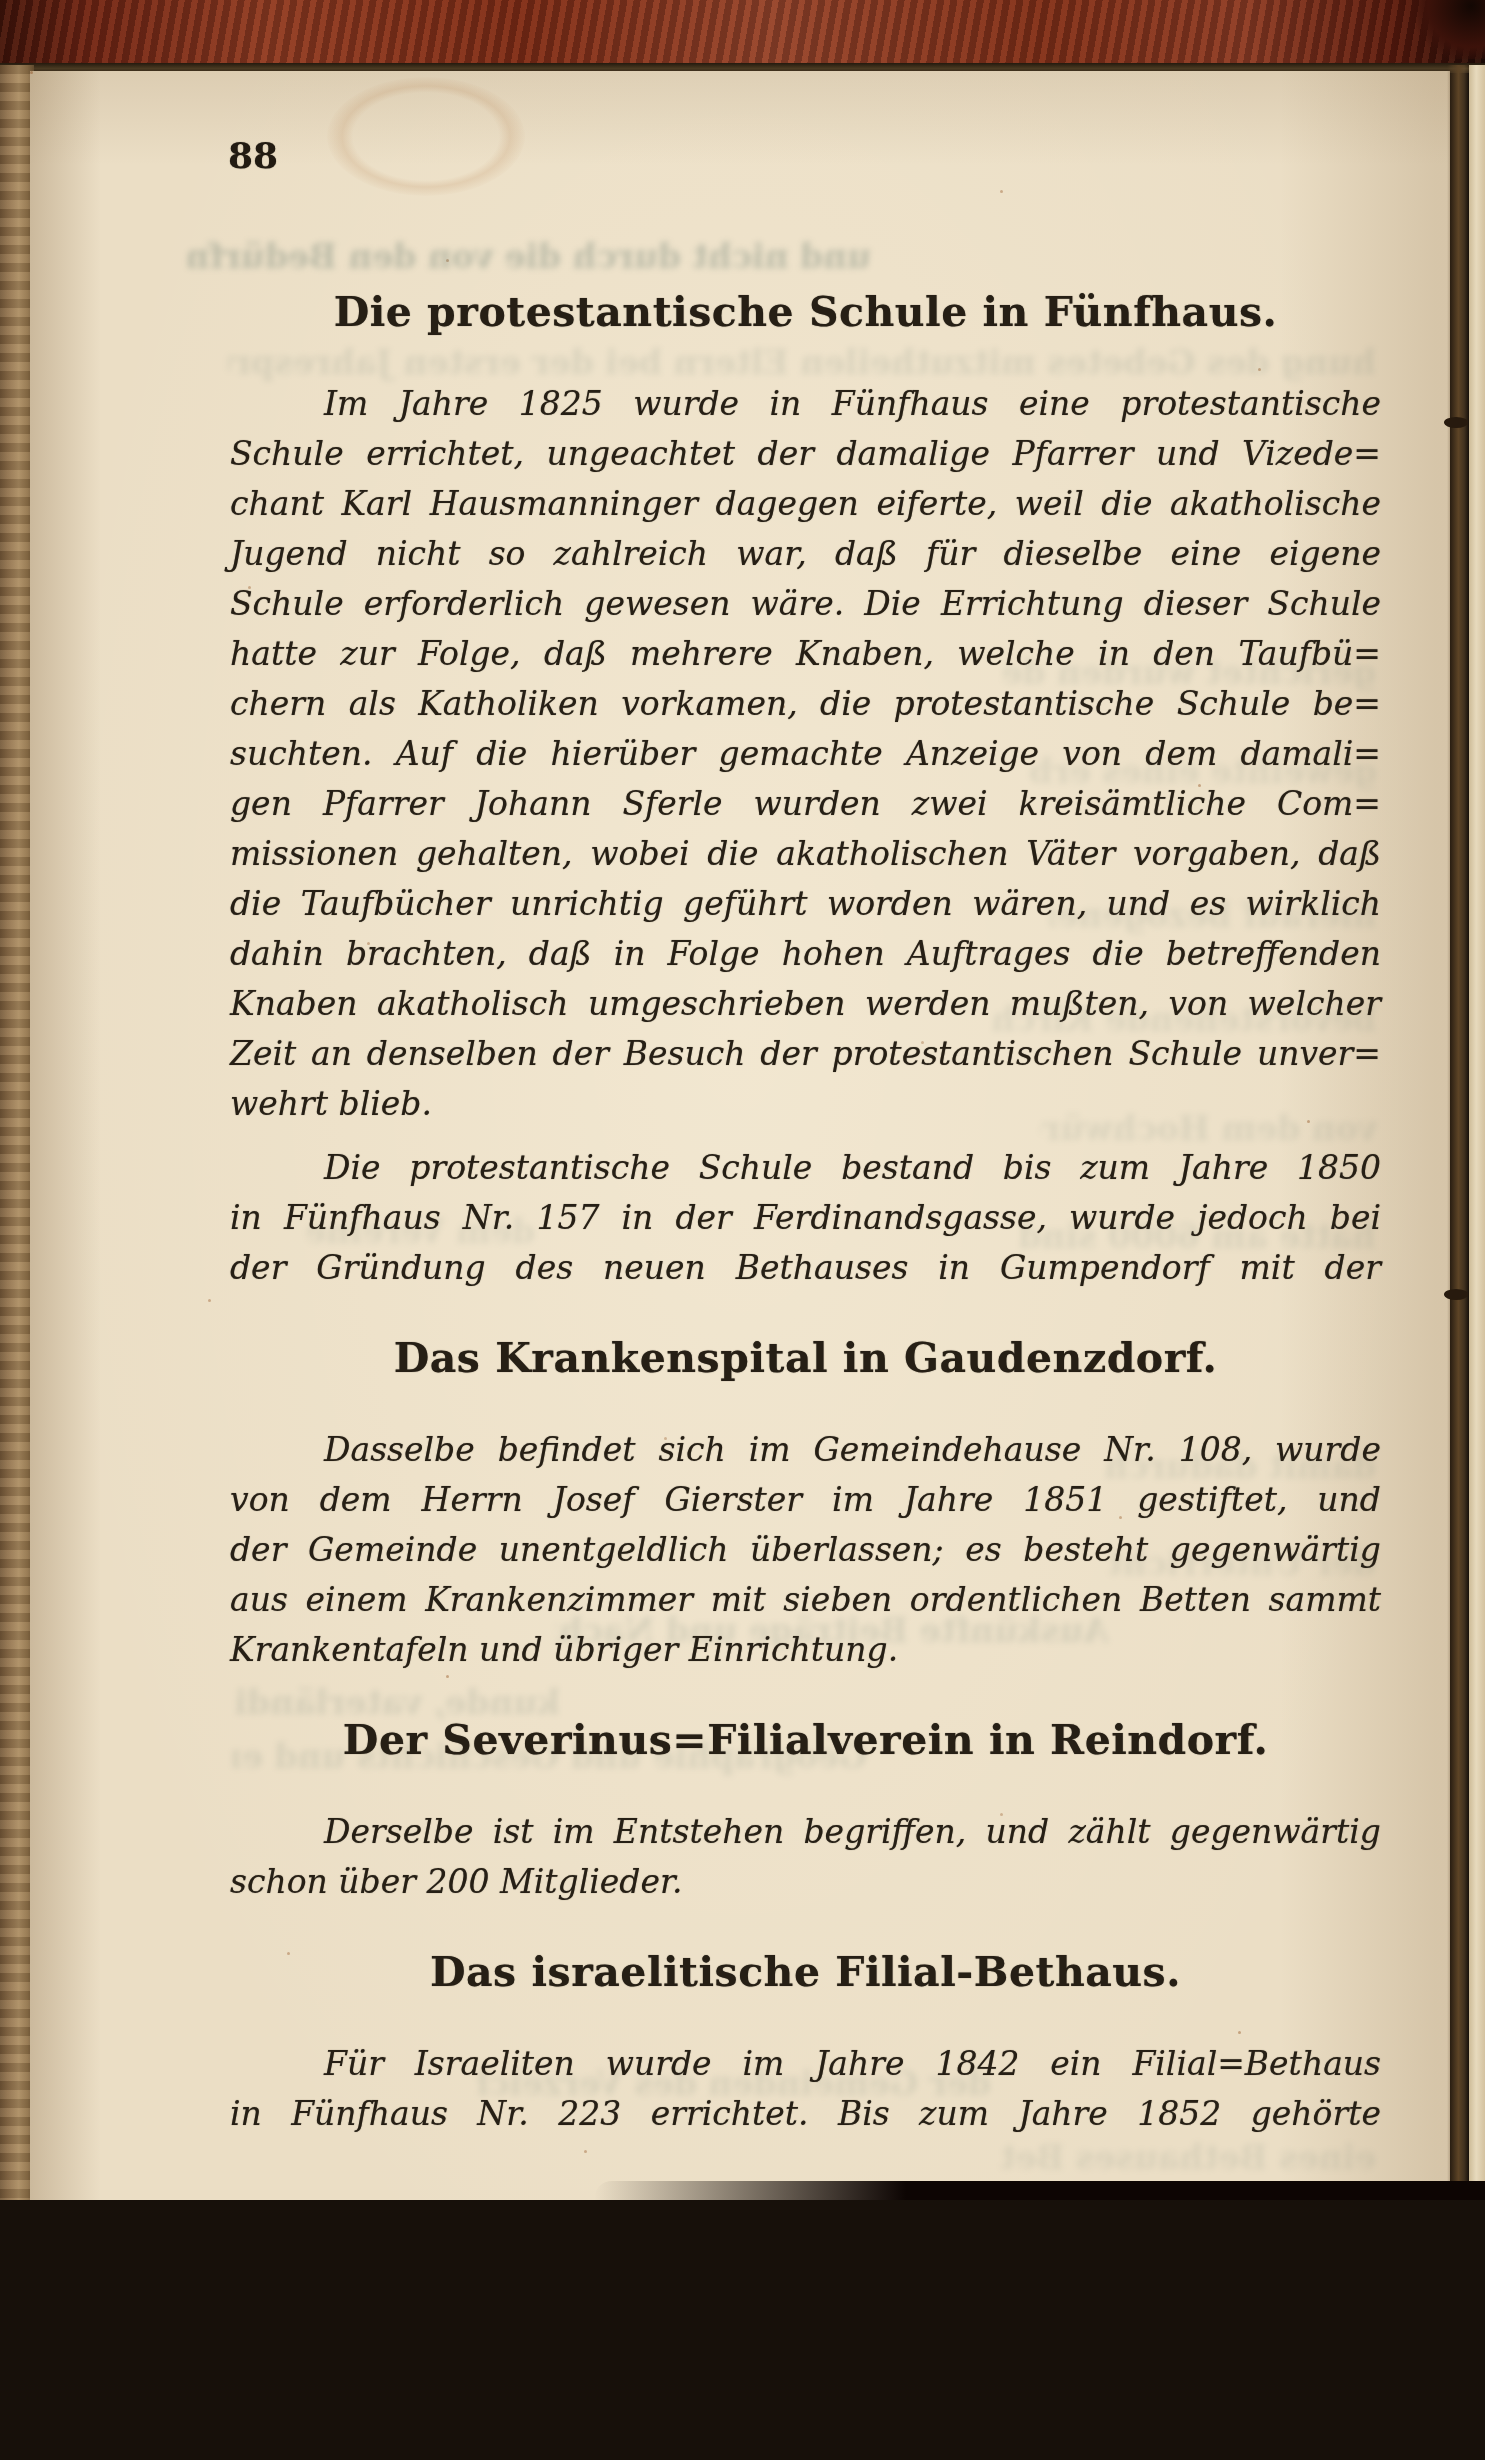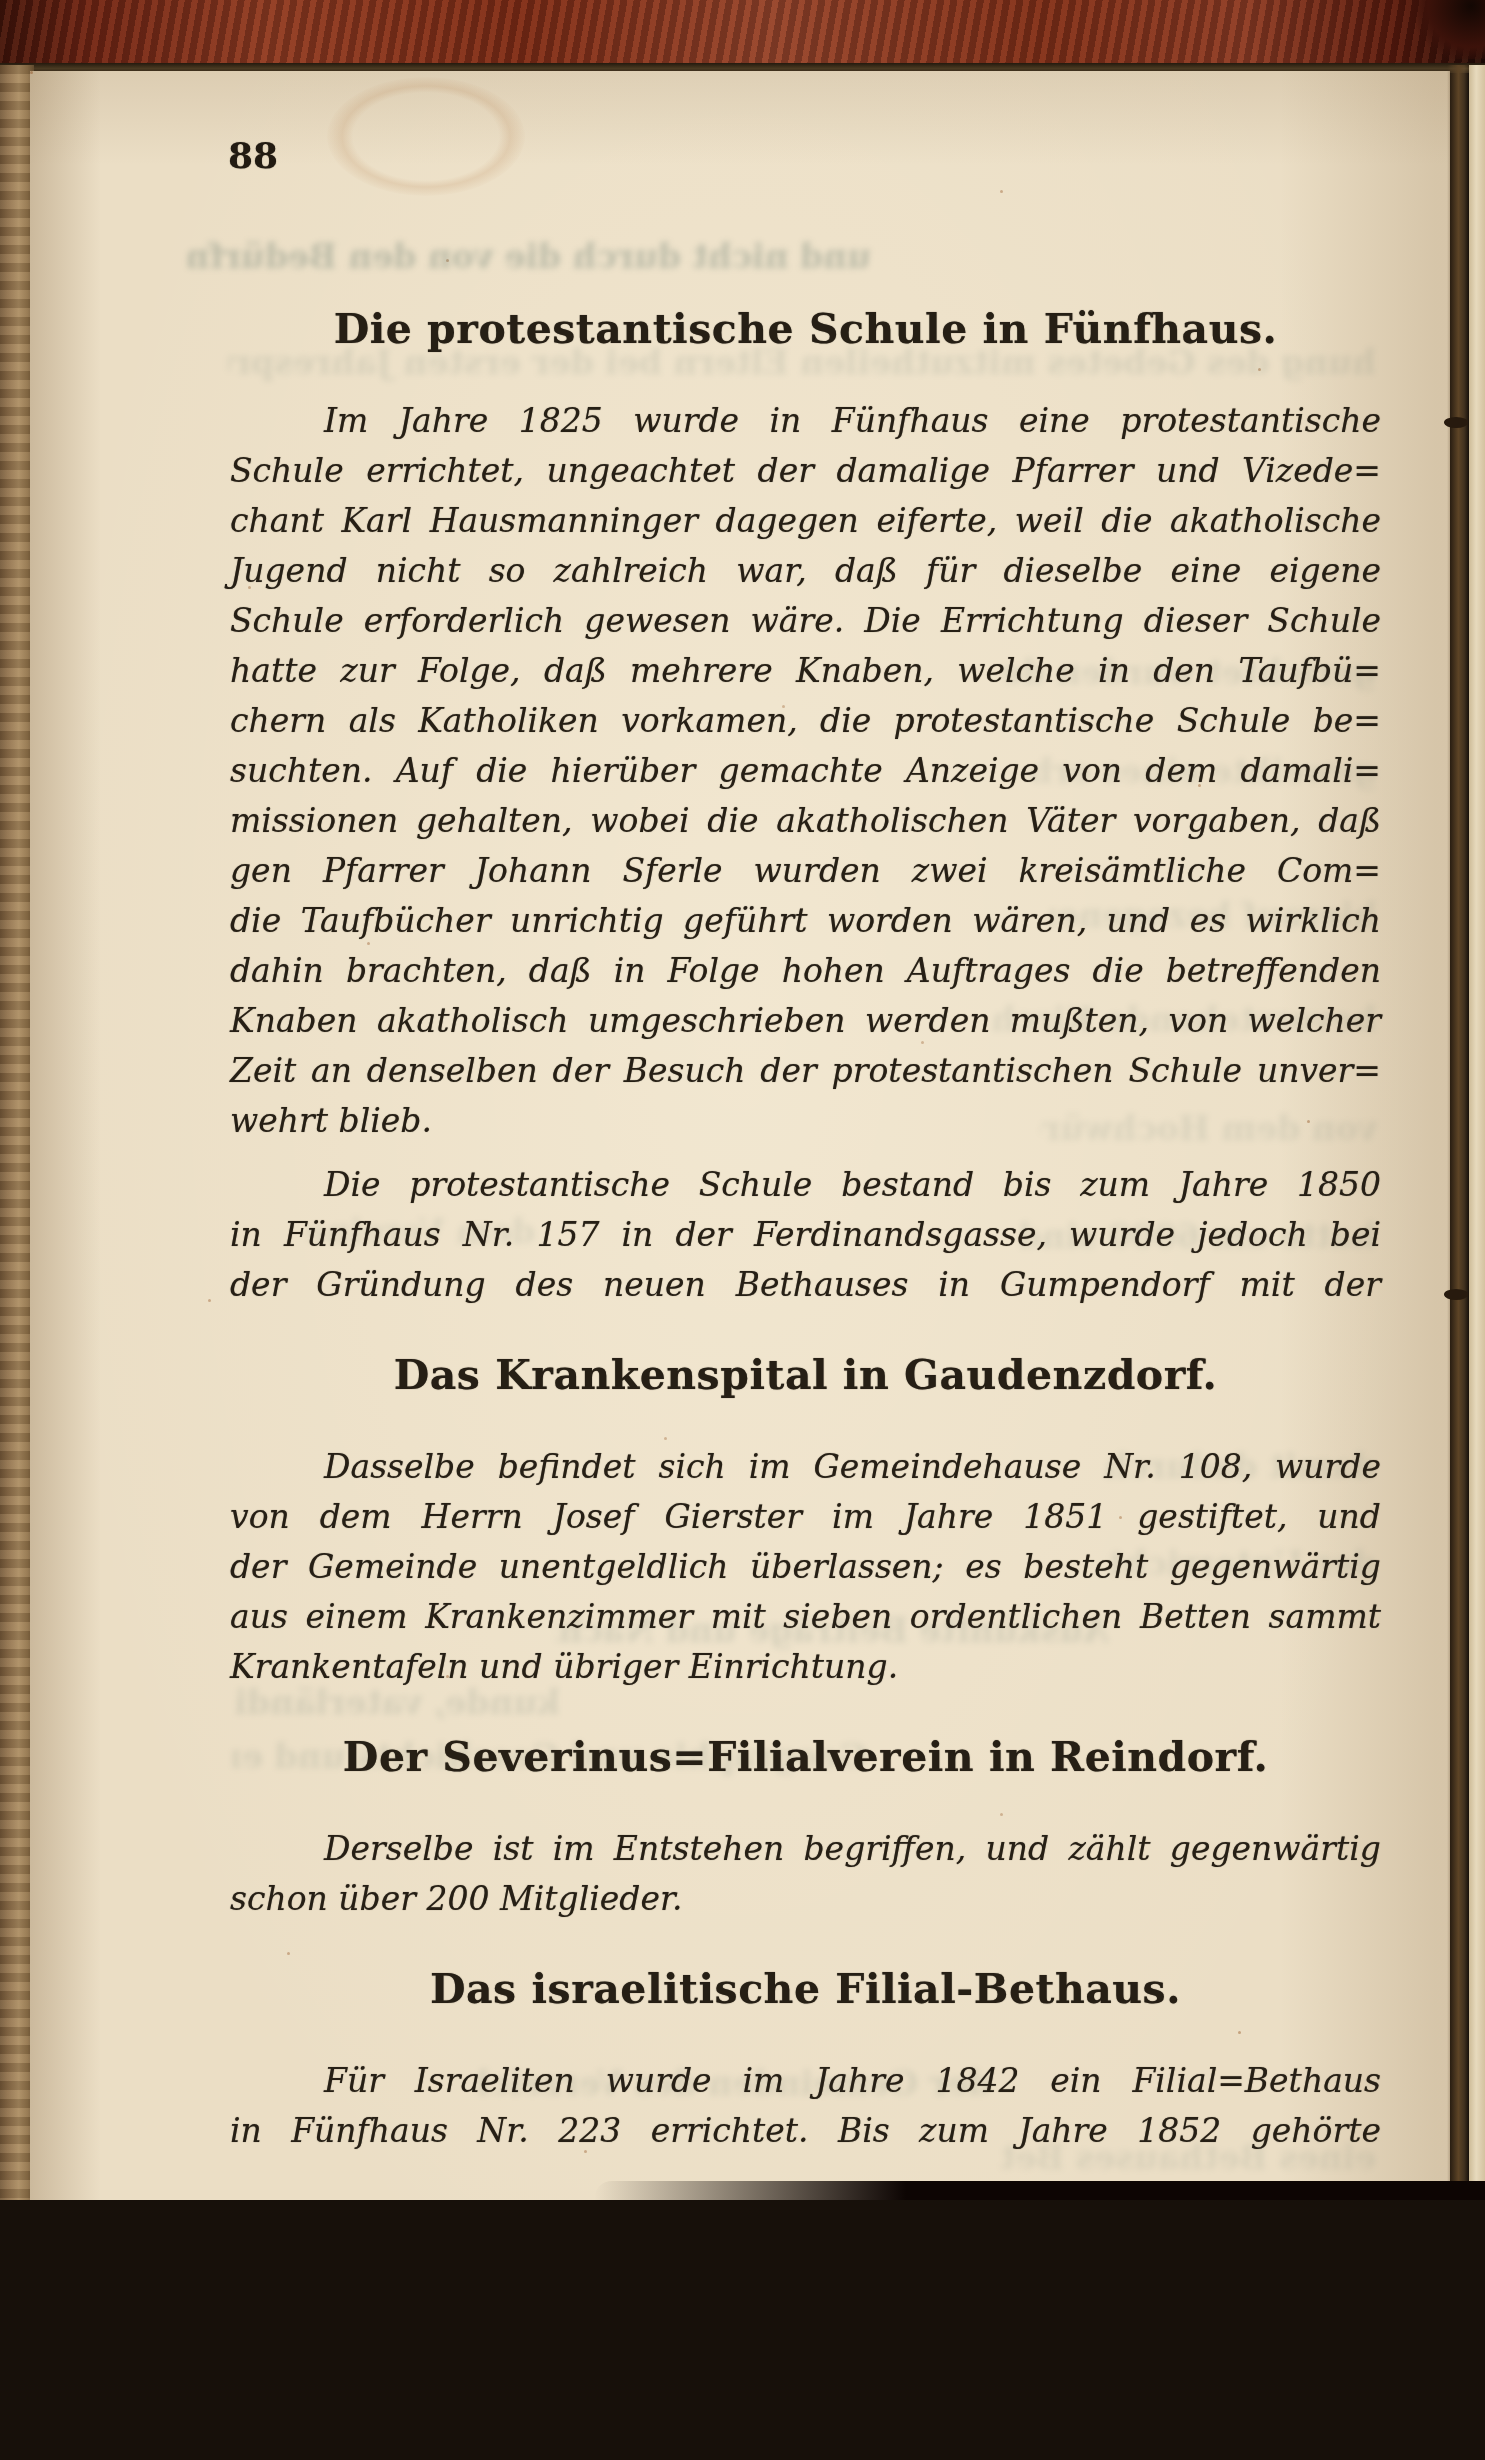--- a/index.html
+++ b/index.html
@@ -57,21 +57,21 @@
     color:#6e8074;font-size:33px;white-space:nowrap;overflow:hidden;height:44px;
     font-weight:bold;pointer-events:none;}
 
   
   .page-number{position:absolute;left:198px;top:63px;font-size:36px;font-weight:bold;
     color:#221b12;text-shadow:0 0 1px rgba(34,27,18,.6);}
   .text-block{position:absolute;left:200px;top:216px;width:1151px;color:#261f15;}
   .heading{font-size:41px;font-weight:bold;text-align:center;height:50px;line-height:50px;
     margin:40px 0 42px;white-space:nowrap;text-shadow:0 0 1px rgba(30,24,16,.65);
     letter-spacing:0.5px;}
-  .section:first-child .heading{margin-top:17px;}
+  .section:first-child .heading{margin-top:0;}
   .para{margin:12px 0 14px;font-style:italic;}
   .line{height:50px;line-height:50px;font-size:33px;white-space:nowrap;
     text-align:justify;text-align-last:justify;
     text-shadow:0 0 1px rgba(30,24,16,.55);}
   .line.indent{padding-left:94px;}
   .line.lastleft{text-align-last:left;}
 
   
   .gutter{position:absolute;left:1447px;top:65px;width:22px;height:2368px;
     background:linear-gradient(90deg,rgba(90,65,35,0) 0%,rgba(95,70,40,.55) 30%,
@@ -127,22 +127,22 @@
           <div class="heading">Die protestantische Schule in Fünfhaus.</div>
           <div class="para">
             <div class="line indent">Im Jahre 1825 wurde in Fünfhaus eine protestantische</div>
             <div class="line">Schule errichtet, ungeachtet der damalige Pfarrer und Vizede=</div>
             <div class="line">chant Karl Hausmanninger dagegen eiferte, weil die akatholische</div>
             <div class="line">Jugend nicht so zahlreich war, daß für dieselbe eine eigene</div>
             <div class="line">Schule erforderlich gewesen wäre. Die Errichtung dieser Schule</div>
             <div class="line">hatte zur Folge, daß mehrere Knaben, welche in den Taufbü=</div>
             <div class="line">chern als Katholiken vorkamen, die protestantische Schule be=</div>
             <div class="line">suchten. Auf die hierüber gemachte Anzeige von dem damali=</div>
+            <div class="line">gen Pfarrer Johann Sferle wurden zwei kreisämtliche Com=</div>
             <div class="line">missionen gehalten, wobei die akatholischen Väter vorgaben, daß</div>
-            <div class="line">gen Pfarrer Johann Sferle wurden zwei kreisämtliche Com=</div>
             <div class="line">die Taufbücher unrichtig geführt worden wären, und es wirklich</div>
             <div class="line">dahin brachten, daß in Folge hohen Auftrages die betreffenden</div>
             <div class="line">Knaben akatholisch umgeschrieben werden mußten, von welcher</div>
             <div class="line">Zeit an denselben der Besuch der protestantischen Schule unver=</div>
             <div class="line lastleft">wehrt blieb.</div>
           </div>
           <div class="para">
             <div class="line indent">Die protestantische Schule bestand bis zum Jahre 1850</div>
             <div class="line">in Fünfhaus Nr. 157 in der Ferdinandsgasse, wurde jedoch bei</div>
             <div class="line">der Gründung des neuen Bethauses in Gumpendorf mit der</div>

